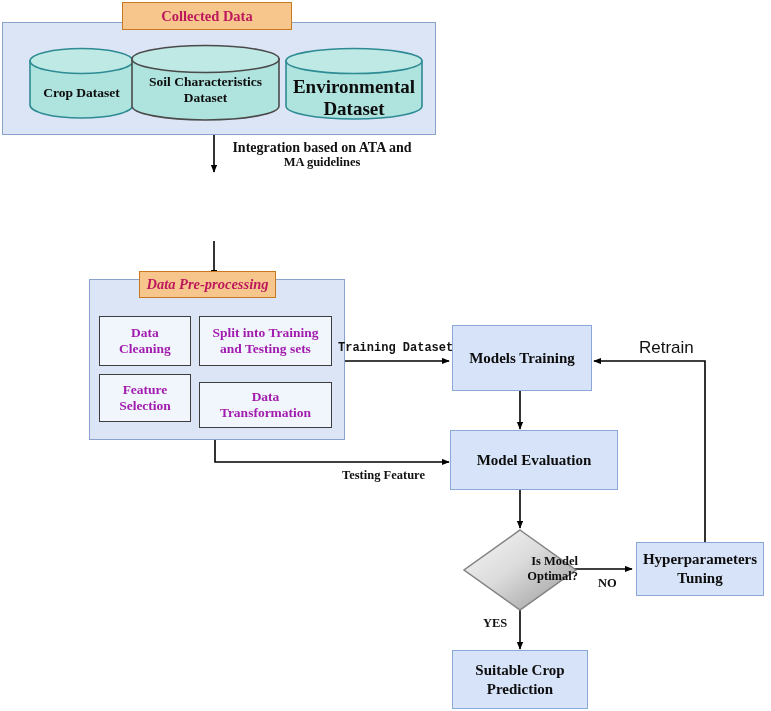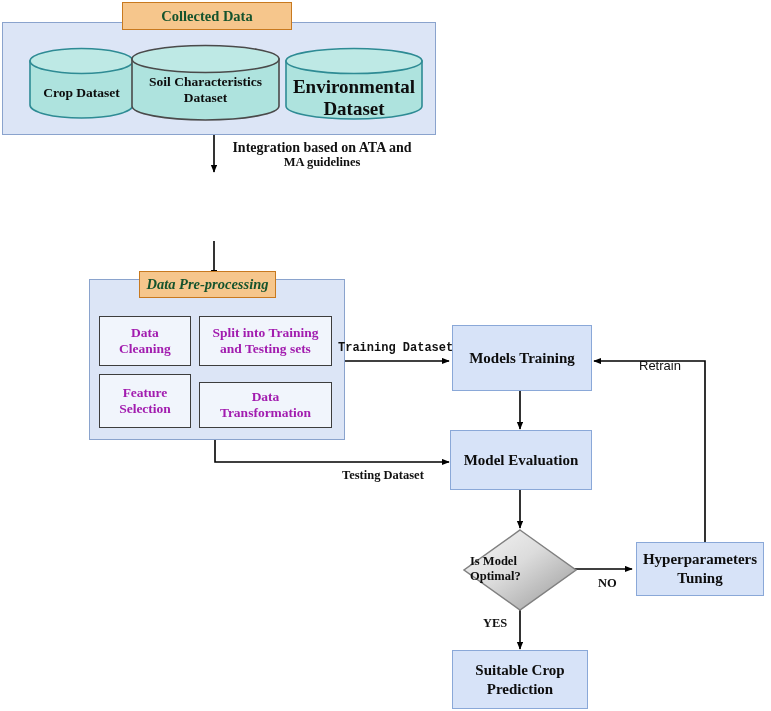--- a/index.html
+++ b/index.html
@@ -42,21 +42,21 @@
   .chip {
     position: absolute;
     box-sizing: border-box;
     background: #f6c68c;
     border: 1.5px solid #c8791f;
     display: flex;
     align-items: center;
     justify-content: center;
     font-weight: bold;
     font-size: 14.5px;
-    color: #14532d;
+    color: #be185d;
     z-index: 6;
   }
 
   
   .inner-box {
     position: absolute;
     box-sizing: border-box;
     background: #f1f5fc;
     border: 1.4px solid #3d3d3d;
     display: flex;
@@ -105,21 +105,21 @@
 
   
   .diamond-wrap {
     position: absolute;
     z-index: 4;
   }
   .diamond-label {
     position: absolute;
     left: 8px;
     right: 0;
-    text-align: left;
+    text-align: right;
     font-weight: bold;
     font-size: 12.5px;
     color: #0d0d0d;
     line-height: 1.2;
     pointer-events: none;
   }
 
   
   .edge-label {
     position: absolute;
@@ -209,39 +209,39 @@
   <div class="panel" style="left:89px; top:279px; width:256px; height:161px;"></div>
 
   <div class="chip" style="left:139px; top:271px; width:137px; height:27px;font-style:italic;">Data Pre-processing</div>
 
   <div class="inner-box" style="left:99px; top:316px; width:92px; height:50px; white-space:pre-line;">Data
 Cleaning</div>
 
   <div class="inner-box" style="left:199px; top:316px; width:133px; height:50px; white-space:pre-line;">Split  into Training
 and Testing sets</div>
 
-  <div class="inner-box" style="left:99px; top:374px; width:92px; height:54px; white-space:pre-line;">Feature
+  <div class="inner-box" style="left:99px; top:374px; width:92px; height:48px; white-space:pre-line;">Feature
 Selection</div>
 
   <div class="inner-box" style="left:199px; top:382px; width:133px; height:46px; white-space:pre-line;">Data
 Transformation</div>
 
   <div class="edge-label serif" style="left:338px; top:341px; font-size:12px;font-family:Liberation Mono, monospace;">Training Dataset</div>
 
-  <div class="edge-label serif" style="left:342px; top:468px; font-size:12.5px;">Testing Dataset</div>
-
-  <div class="edge-label sans" style="left:639px; top:358px; font-size:13px;">Retrain</div>
+  <div class="edge-label serif" style="left:342px; top:468px; font-size:12.5px;">Testing Feature</div>
+
+  <div class="edge-label sans" style="left:639px; top:338px; font-size:17px;">Retrain</div>
 
   <div class="edge-label serif" style="left:598px; top:576px; font-size:12.5px;">NO</div>
 
   <div class="edge-label serif" style="left:483px; top:616px; font-size:12.5px;">YES</div>
 
   <div class="proc-box" style="left:452px; top:325px; width:140px; height:66px;">Models Training</div>
 
-  <div class="proc-box" style="left:450px; top:430px; width:142px; height:60px;">Model Evaluation</div>
+  <div class="proc-box" style="left:450px; top:430px; width:168px; height:60px;">Model Evaluation</div>
 
   <div class="proc-box" style="left:636px; top:542px; width:128px; height:54px; white-space:pre-line;">Hyperparameters
 Tuning</div>
 
   <div class="proc-box" style="left:452px; top:650px; width:136px; height:59px; white-space:pre-line;">Suitable Crop
 Prediction</div>
 
   <div class="diamond-wrap" style="left:462px; top:528px; width:116px; height:84px;">
     <svg width="116" height="84" viewBox="0 0 116 84" xmlns="http://www.w3.org/2000/svg">
       <defs>

